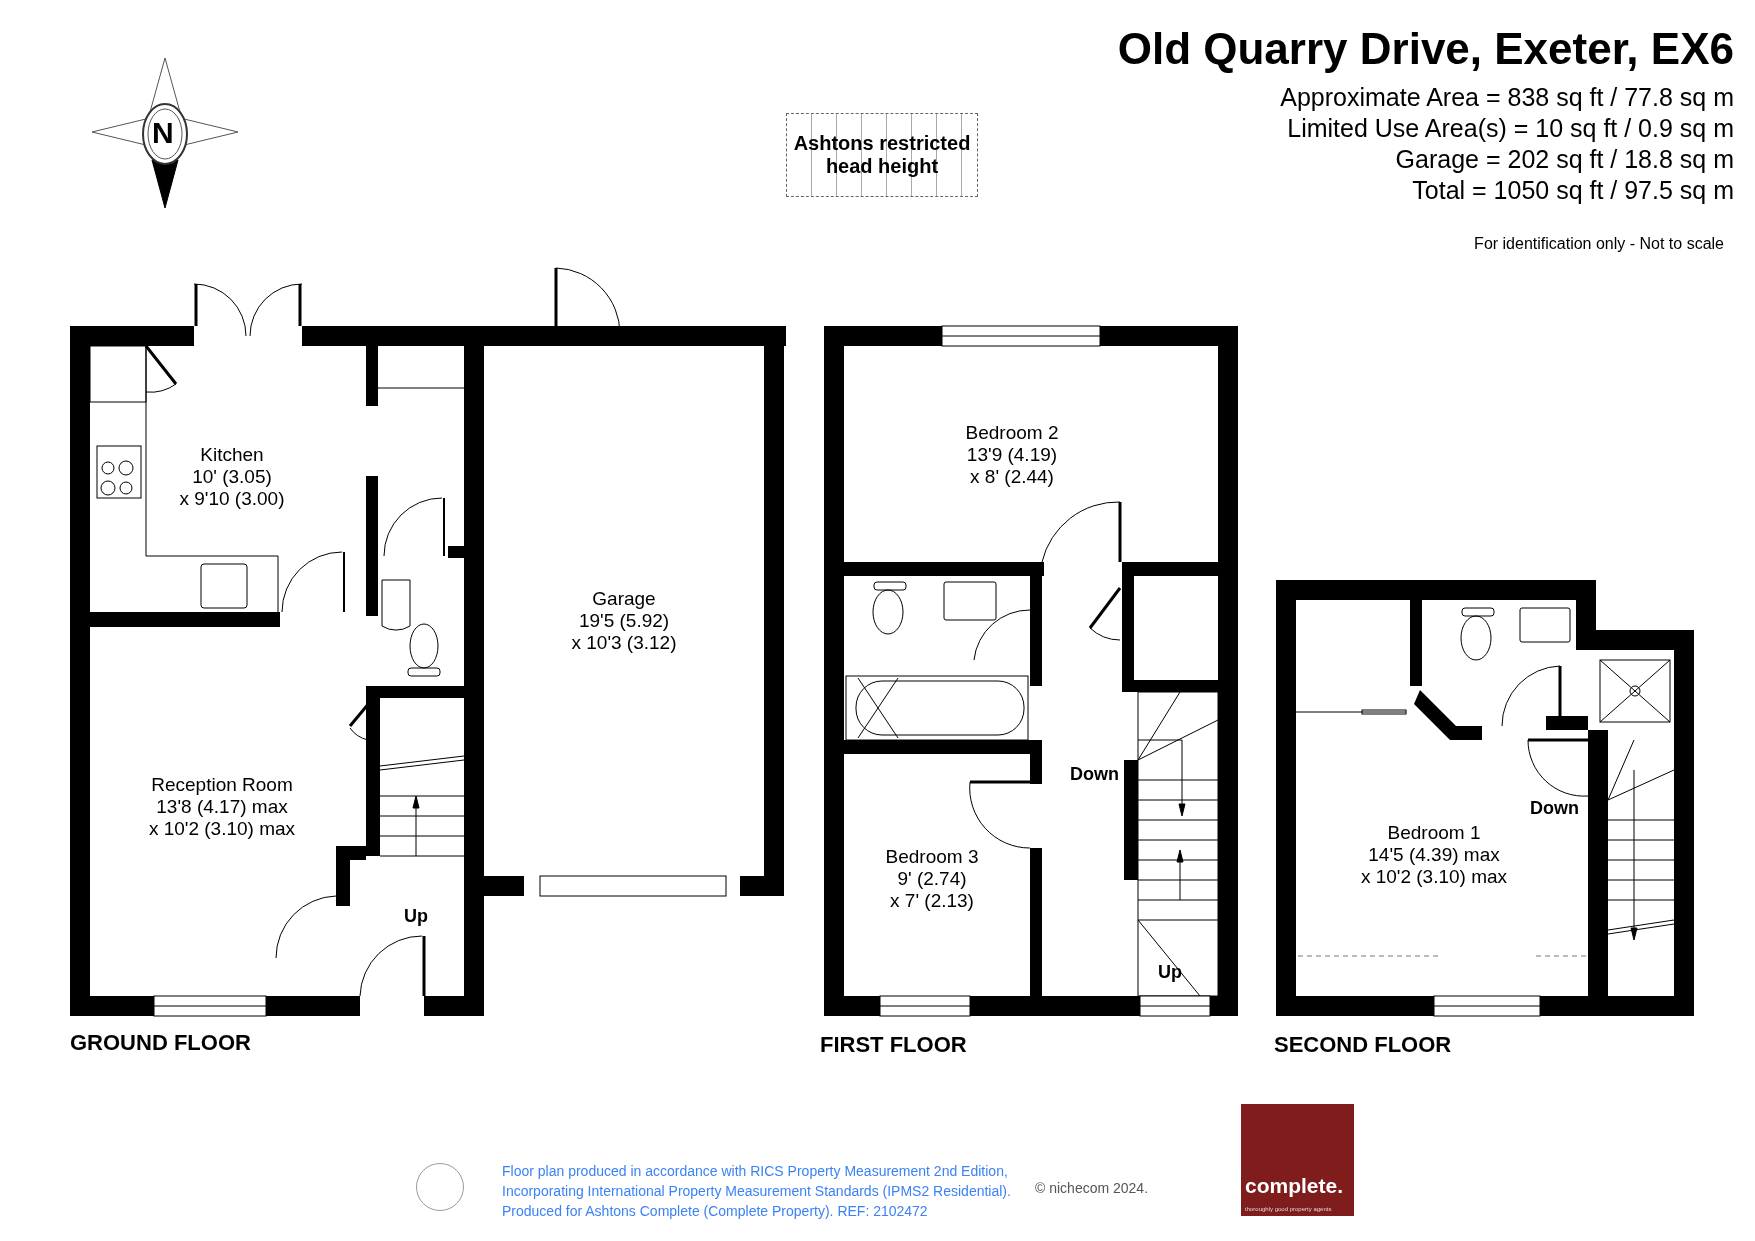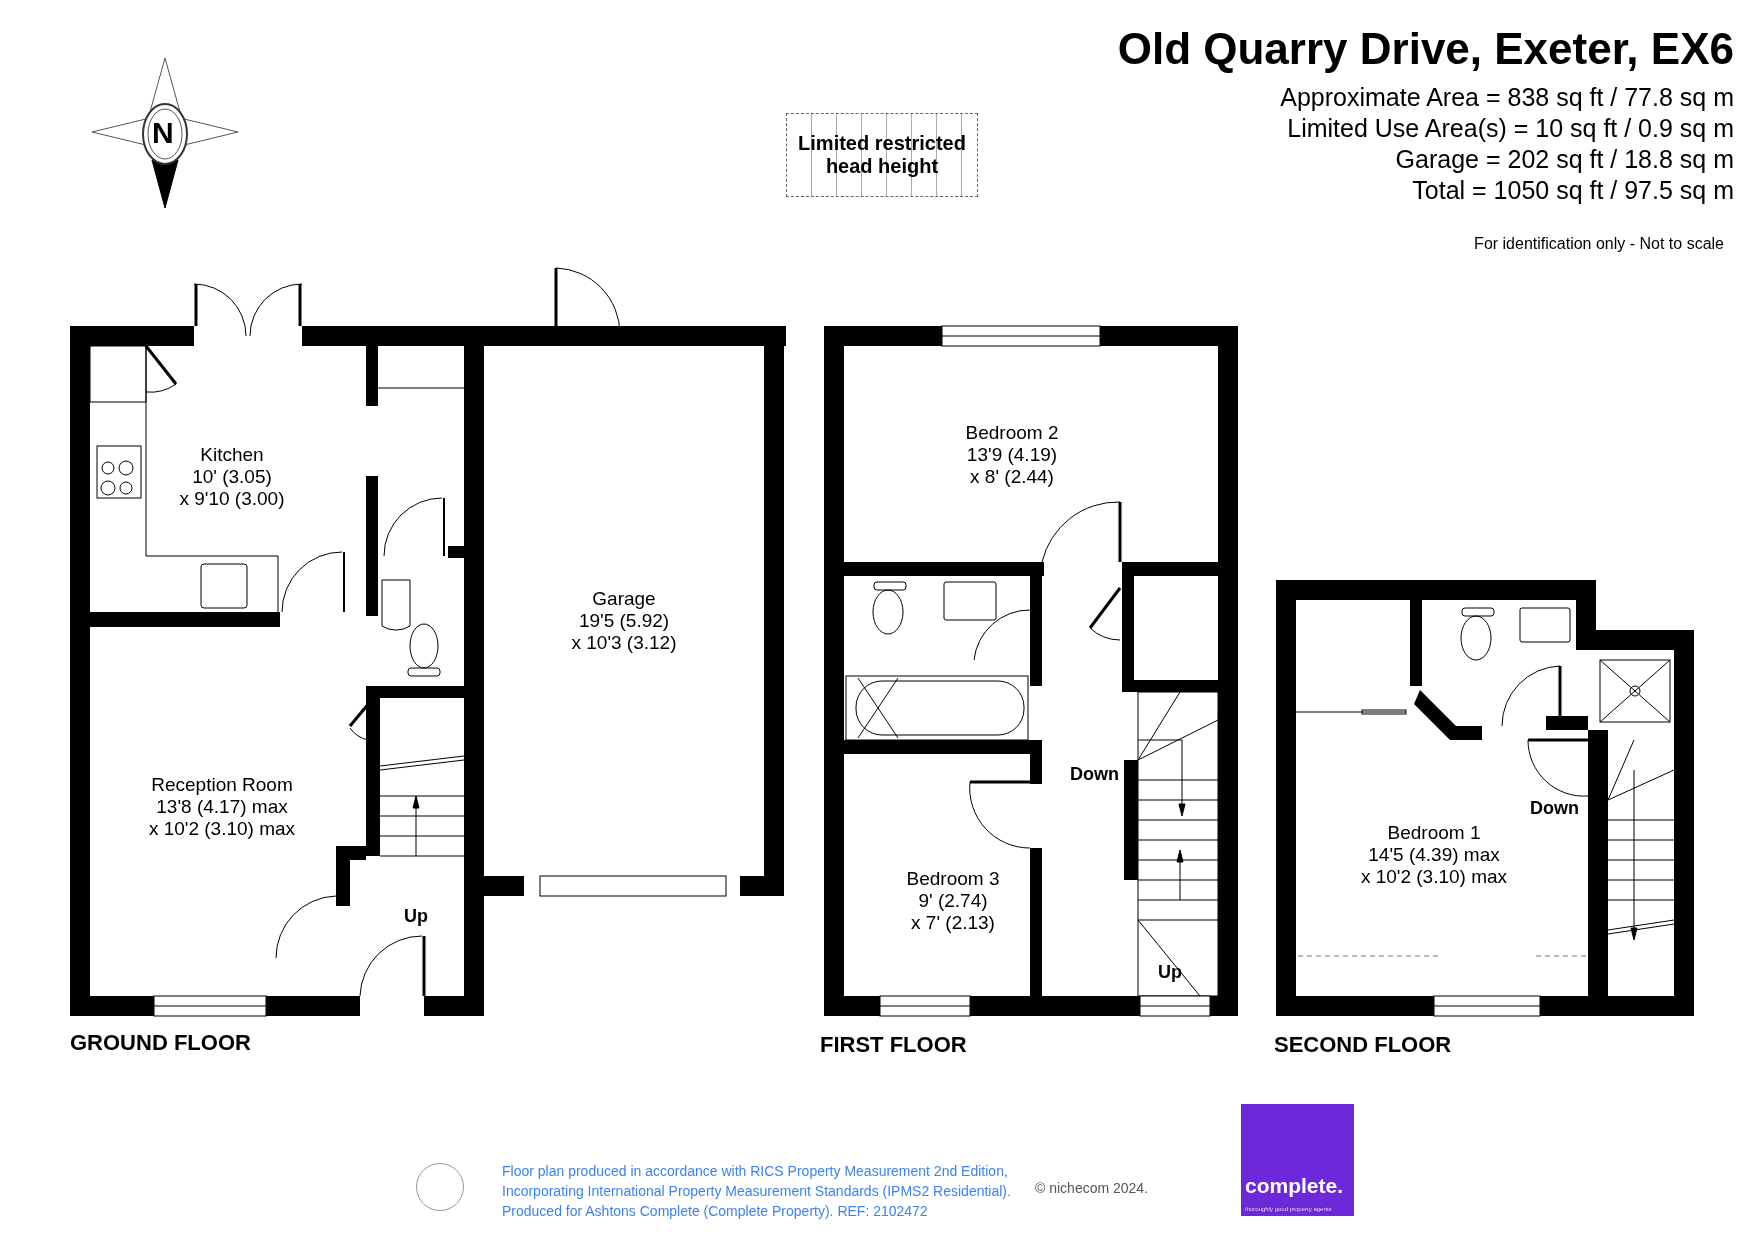--- a/index.html
+++ b/index.html
@@ -10,40 +10,40 @@
   .areas div { white-space:nowrap; }
   .note { right:31px; top:212px; font-size:16px; white-space:nowrap;margin-top:23px; }
   .legend { left:786px; top:113px; width:192px; height:84px; border:1px dashed #666; box-sizing:border-box; display:flex; align-items:center; justify-content:center; text-align:center; font-weight:bold; font-size:20px; line-height:23px;
     background-image: repeating-linear-gradient(90deg, transparent 0 24px, #aaa 24px 25px); }
   .room { position:absolute; text-align:center; font-size:19px; line-height:22px; white-space:nowrap; transform:translateX(-50%); }
   .room .nm { font-weight:normal; }
   .floorlabel { position:absolute; font-weight:bold; font-size:22px; white-space:nowrap; }
   .stair { position:absolute; font-weight:bold; font-size:18px;margin-top:44px; }
   .footer { left:502px; top:1161px; font-size:14px; line-height:20px; color:#3b82f6; white-space:nowrap; }
   .copy { left:1035px; top:1180px; font-size:14px; color:#555; }
-  .logo { left:1241px; top:1104px; width:113px; height:112px; background:#6d28d9; color:#fff; }
+  .logo { left:1241px; top:1104px; width:113px; height:112px; background:#7f1d1d; color:#fff; }
   .logo .word { position:absolute; left:4px; bottom:18px; font-weight:bold; font-size:21px; }
   .logo .tag { position:absolute; left:4px; bottom:4px; font-size:6px; color:#ddd; }
   .ripm { left:416px; top:1163px; width:46px; height:46px; border:1px solid #999; border-radius:50%; }
   svg { position:absolute; left:0; top:0; }
 </style>
 </head>
 <body>
 
 <div class="abs title">Old Quarry Drive, Exeter, EX6</div>
 <div class="abs areas">
   <div>Approximate Area = 838 sq ft / 77.8 sq m</div>
   <div>Limited Use Area(s) = 10 sq ft / 0.9 sq m</div>
   <div>Garage = 202 sq ft / 18.8 sq m</div>
   <div>Total = 1050 sq ft / 97.5 sq m</div>
 </div>
 <div class="abs note">For identification only - Not to scale</div>
 
 <div class="abs legend">
-  <div><span>Limited restricted</span><br><span>head height</span></div>
+  <div><span>Ashtons restricted</span><br><span>head height</span></div>
 </div>
 
 <svg width="1755" height="1241" viewBox="0 0 1755 1241">
 
   <g stroke="#555" stroke-width="1" fill="#fff">
     <polygon points="165,58 180,112 165,132 150,112"></polygon>
     <polygon points="92,132 150,118 165,132 150,146"></polygon>
     <polygon points="238,132 180,118 165,132 180,146"></polygon>
     <polygon points="165,208 152,160 178,160" fill="#000" stroke="#000"></polygon>
     <ellipse cx="165" cy="134" rx="22" ry="30" fill="#fff" stroke="#333" stroke-width="2"></ellipse>
@@ -236,21 +236,21 @@
 <div class="room" style="left:624px; top:588px;">
   <div class="nm">Garage</div>
   <div>19'5 (5.92)</div>
   <div>x 10'3 (3.12)</div>
 </div>
 <div class="room" style="left:1012px; top:422px;">
   <div class="nm">Bedroom 2</div>
   <div>13'9 (4.19)</div>
   <div>x 8' (2.44)</div>
 </div>
-<div class="room" style="left:932px; top:868px;margin-left:21px;">
+<div class="room" style="left:932px; top:846px;">
   <div class="nm">Bedroom 3</div>
   <div>9' (2.74)</div>
   <div>x 7' (2.13)</div>
 </div>
 <div class="room" style="left:1434px; top:822px;">
   <div class="nm">Bedroom 1</div>
   <div>14'5 (4.39) max</div>
   <div>x 10'2 (3.10) max</div>
 </div>
 

